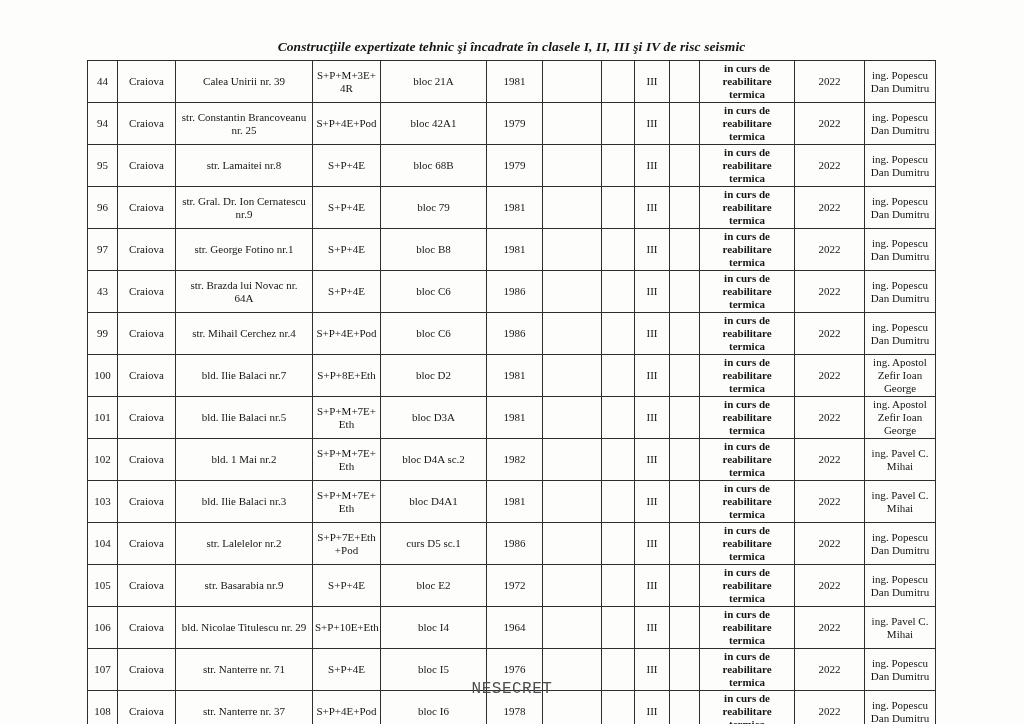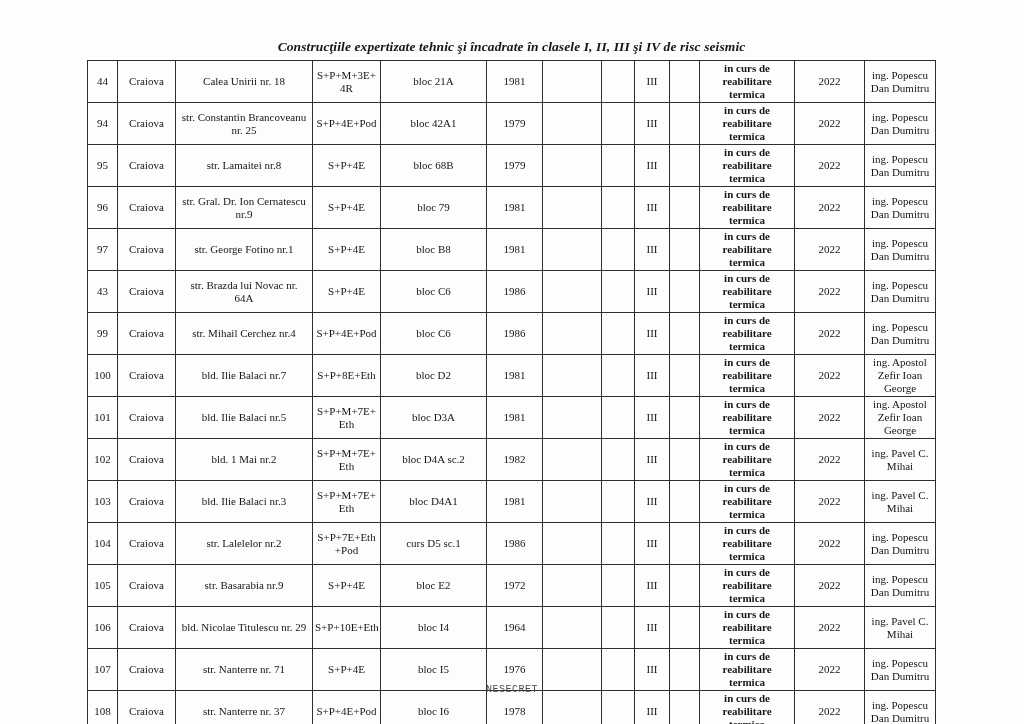--- a/index.html
+++ b/index.html
@@ -51,21 +51,21 @@
   td.col-structure { font-size: 10.5px; }
   td.col-status    { font-size: 10.5px; font-weight: bold; }
   td.col-engineer  { font-size: 10.5px; }
   .page-footer {
     position: absolute;
     left: 0;
     top: 683px;
     width: 1024px;
     text-align: center;
     font-family: "Liberation Mono", monospace;
-    font-size: 10px;
+    font-size: 16px;
     line-height: 13px;
     color: #4d4d4d;
     letter-spacing: 0.5px;
   }
 </style>
 </head>
 <body>
 
 <div class="doc-title">Construcţiile expertizate tehnic şi încadrate în clasele I, II, III şi IV de risc seismic</div>
 
@@ -82,21 +82,21 @@
     <col style="width:35px">
     <col style="width:30px">
     <col style="width:95px">
     <col style="width:70px">
     <col style="width:71px">
   </colgroup>
   <tbody>
       <tr>
         <td class="col-nr">44</td>
         <td class="col-city">Craiova</td>
-        <td class="col-address">Calea Unirii nr. 18</td>
+        <td class="col-address">Calea Unirii nr. 39</td>
         <td class="col-structure">S+P+M+3E+
 4R</td>
         <td class="col-block">bloc 21A</td>
         <td class="col-year">1981</td>
         <td class="col-blank_a"></td>
         <td class="col-blank_b"></td>
         <td class="col-risk_class">III</td>
         <td class="col-blank_c"></td>
         <td class="col-status">in curs de reabilitare
 termica</td>

